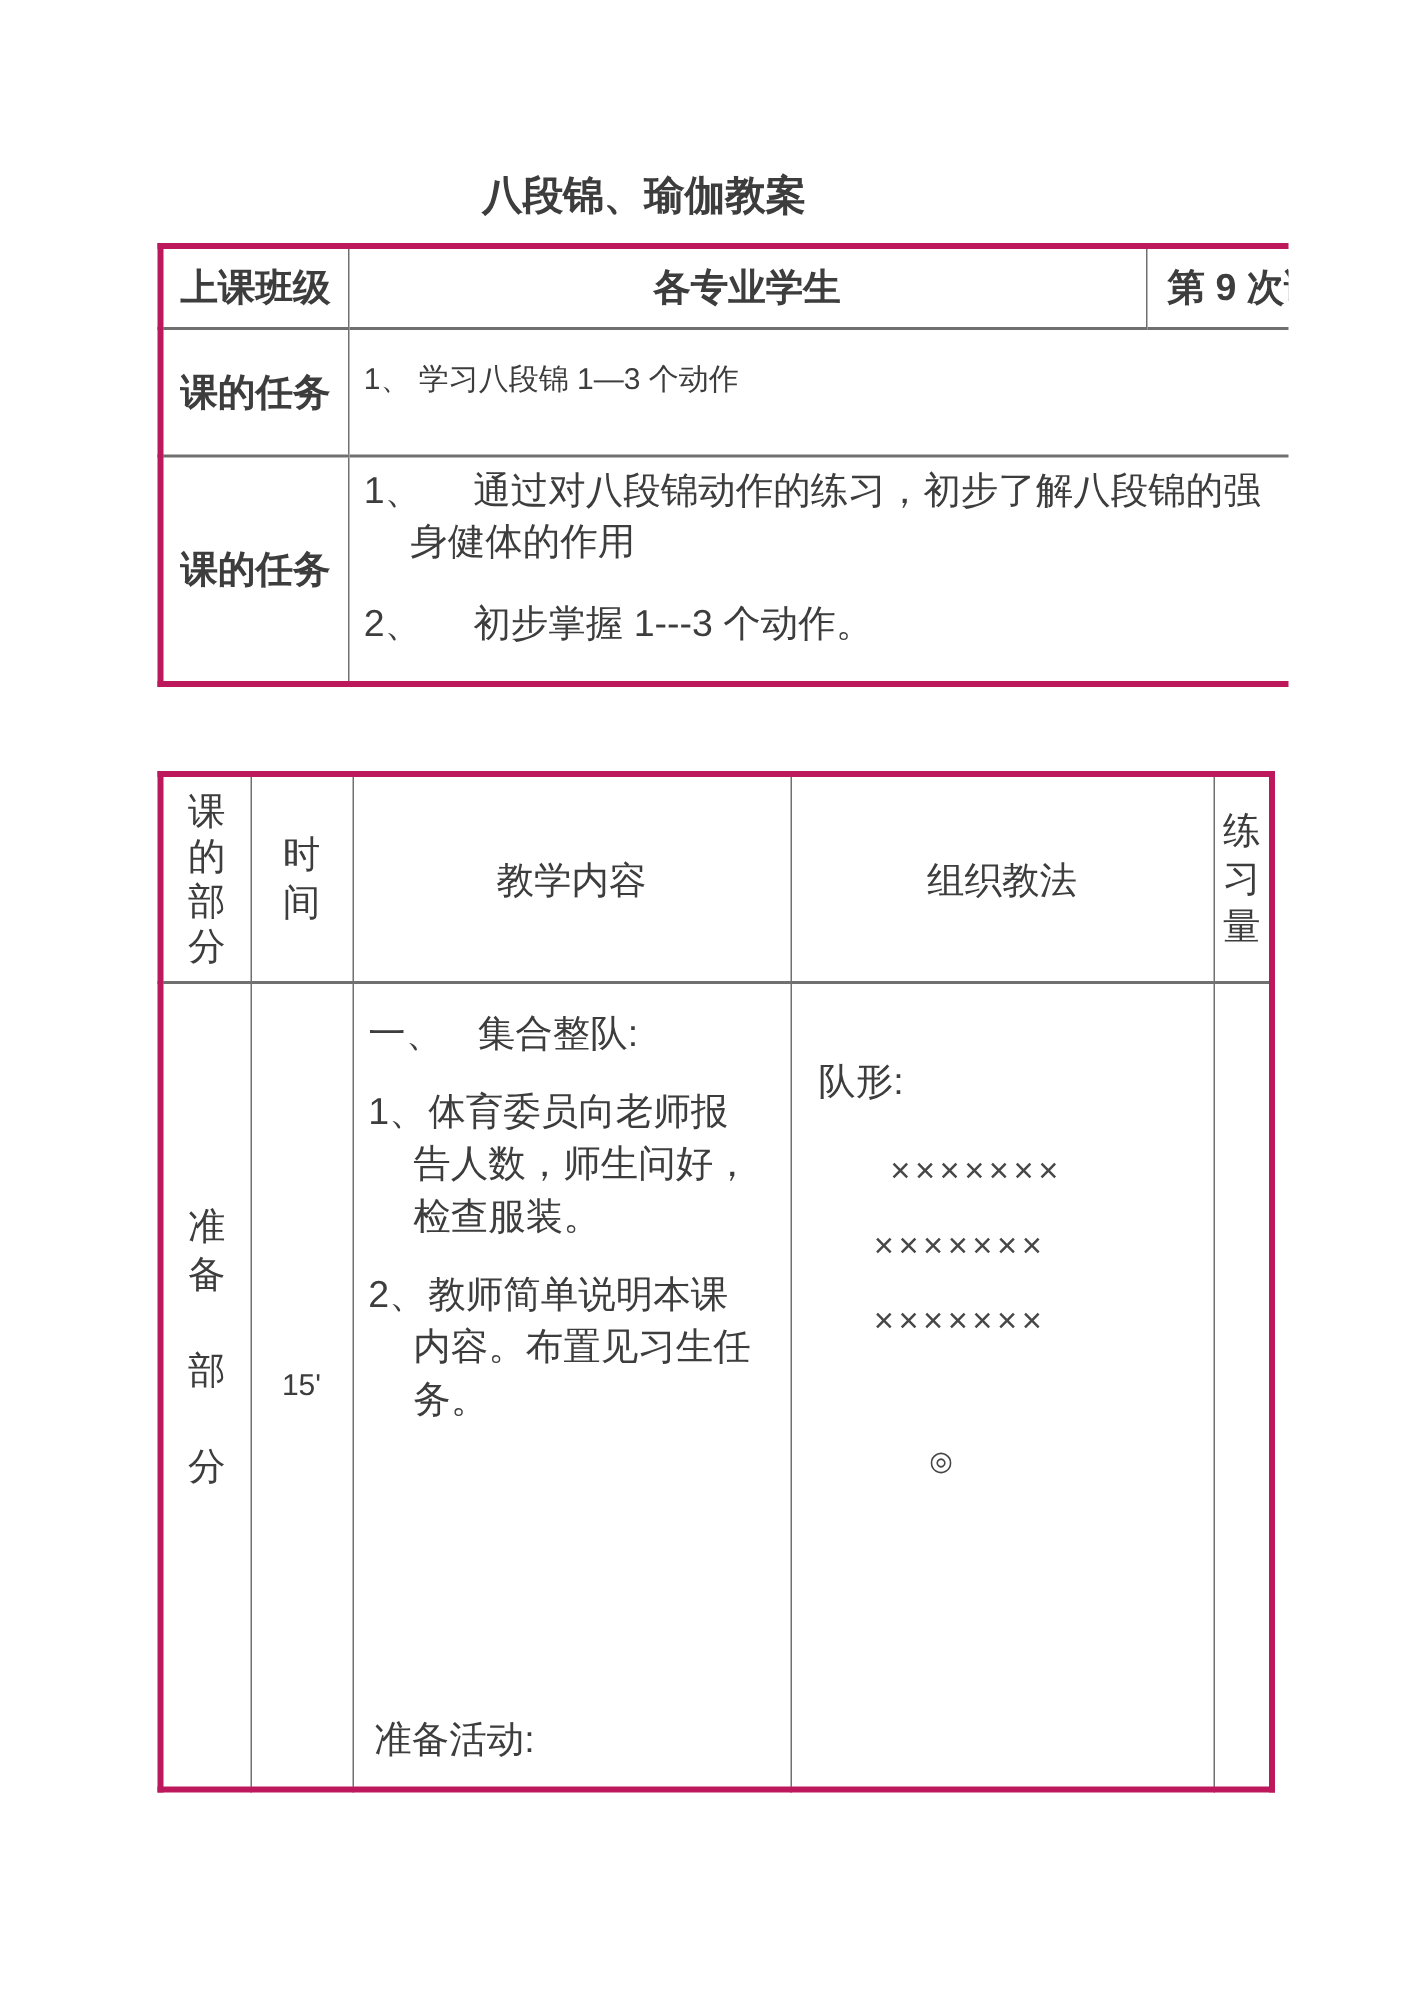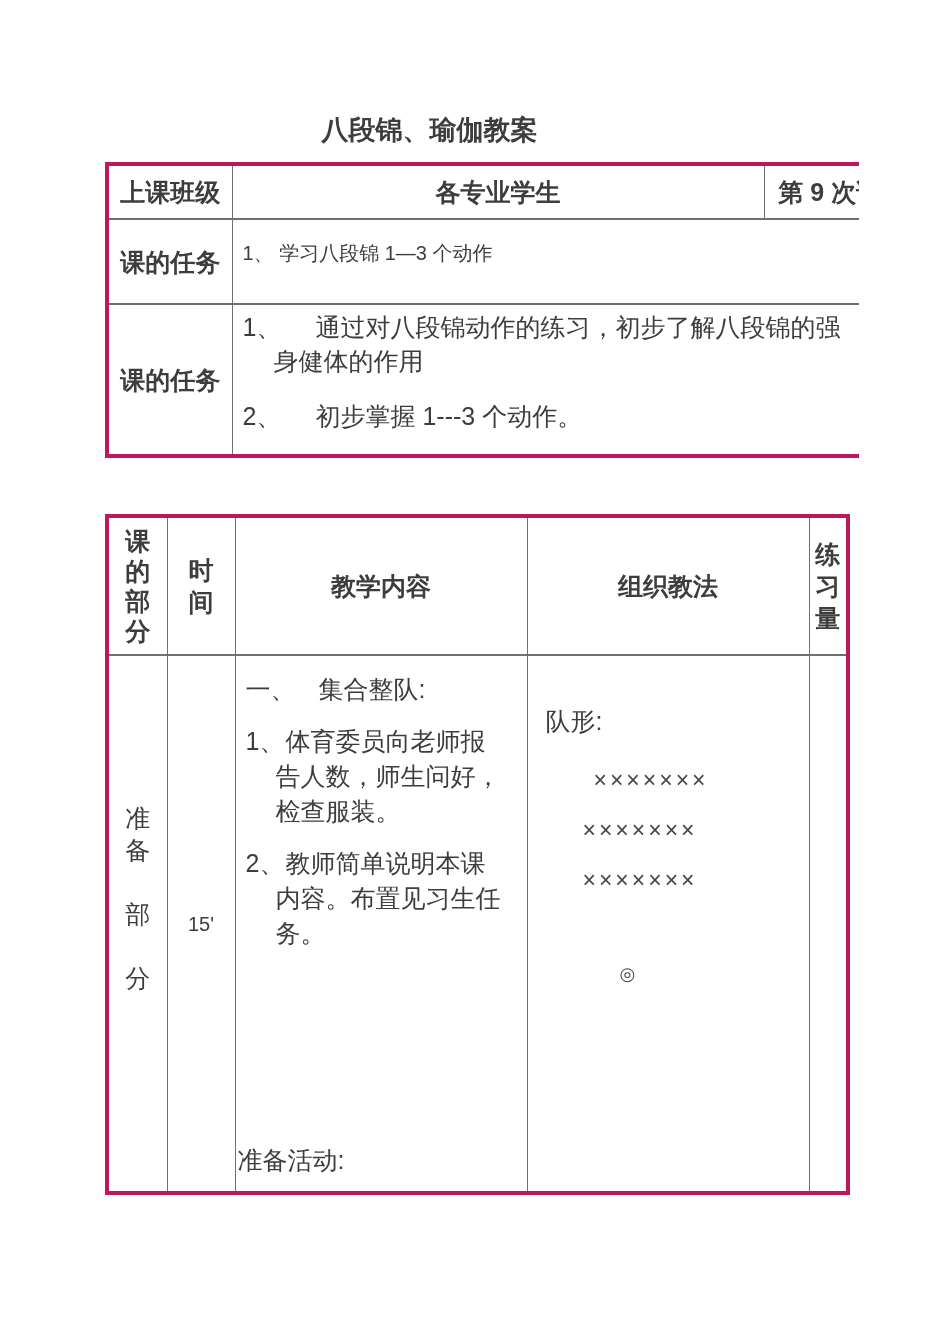--- a/index.html
+++ b/index.html
@@ -46,36 +46,36 @@
   .hang {
     margin:0 0 17px 0; padding-left:30px; text-indent:-30px;
     font-size:25px; line-height:35px;
   }
   .hang-task { margin-bottom:21px; padding-left:31px; text-indent:-31px; line-height:34px; }
   .num { display:inline-block; text-indent:0; }
   .num73 { width:73px; }
   .num40 { width:40px; }
   .pre { white-space:pre-line; }
 
-  th { font-size:25px; font-weight:bold; text-align:center; vertical-align:middle; }
+  th { font-size:25px; font-weight:normal; text-align:center; vertical-align:middle; }
   .vtxt { margin:0 auto; word-break:break-all; text-align:center; }
   .lh30 { width:27px; line-height:30px; }
   .lh32 { width:27px; line-height:32px; }
 
   .partcell { vertical-align:top; }
   .prep {
     width:30px; margin:146px auto 0; text-align:center;
     font-size:25px; line-height:32px;
     white-space:pre-line; word-break:break-all;
   }
 
   .timecell { text-align:center; padding-top:253px; font-size:20px; line-height:30px; }
 
   .contentcell { position:relative; padding:16px 18px 0 10px; }
-  .footer-line { position:absolute; left:2px; bottom:16px; margin:0; font-size:25px; line-height:30px; }
+  .footer-line { position:absolute; left:14px; bottom:16px; margin:0; font-size:25px; line-height:30px; }
 
   .methodcell { position:relative; font-size:25px; }
   .duixing { position:absolute; left:18px; top:50px; line-height:30px; }
   .xrow {
     position:absolute; font-size:23px; letter-spacing:3px;
     color:#474747; line-height:26px; white-space:nowrap;
   }
   .xrow1 { left:66px; top:111px; }
   .xrow2 { left:55px; top:161px; }
   .xrow3 { left:55px; top:211px; }

